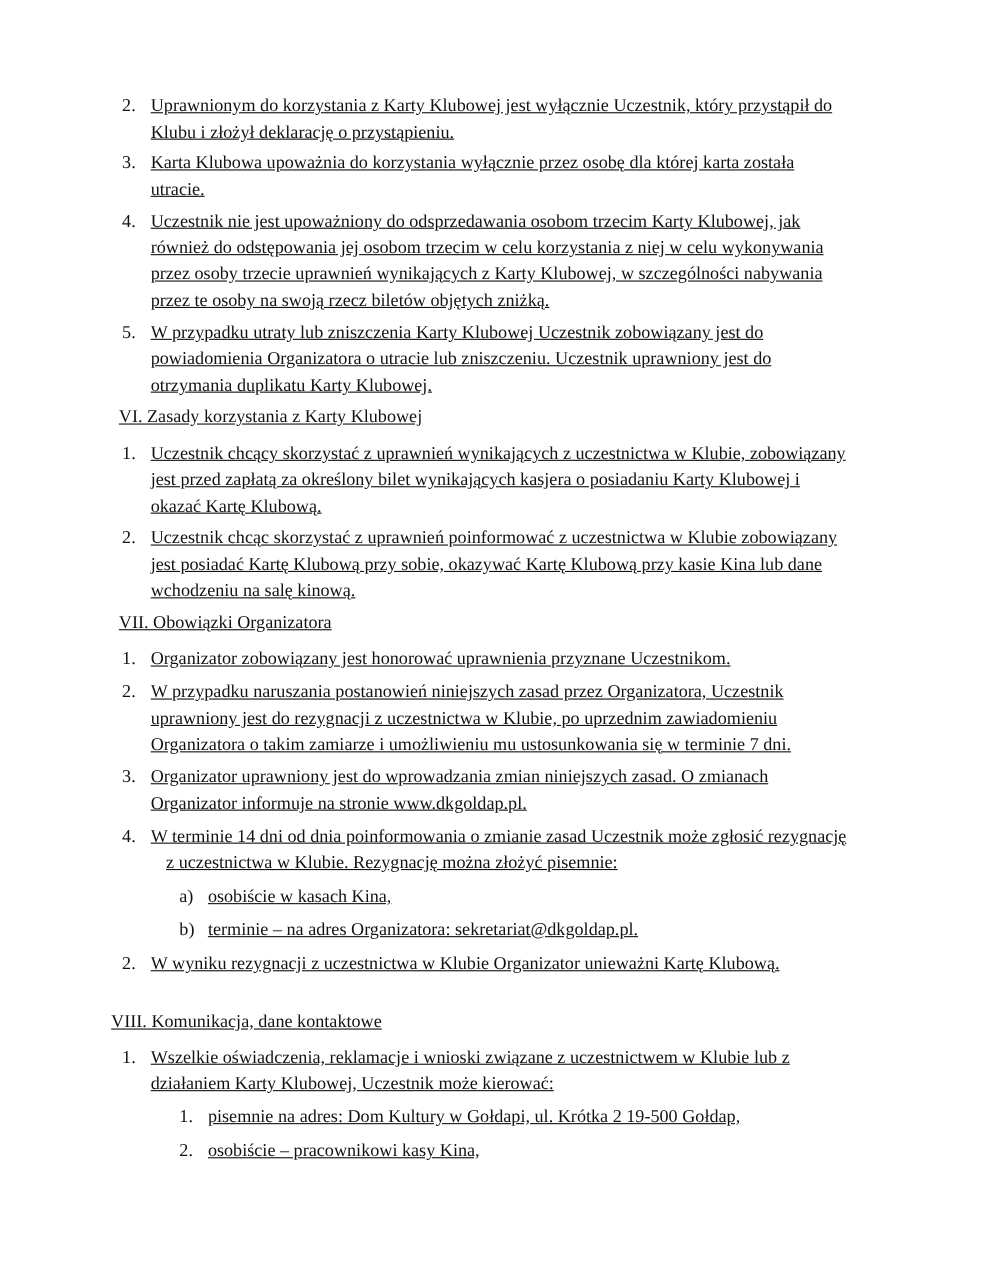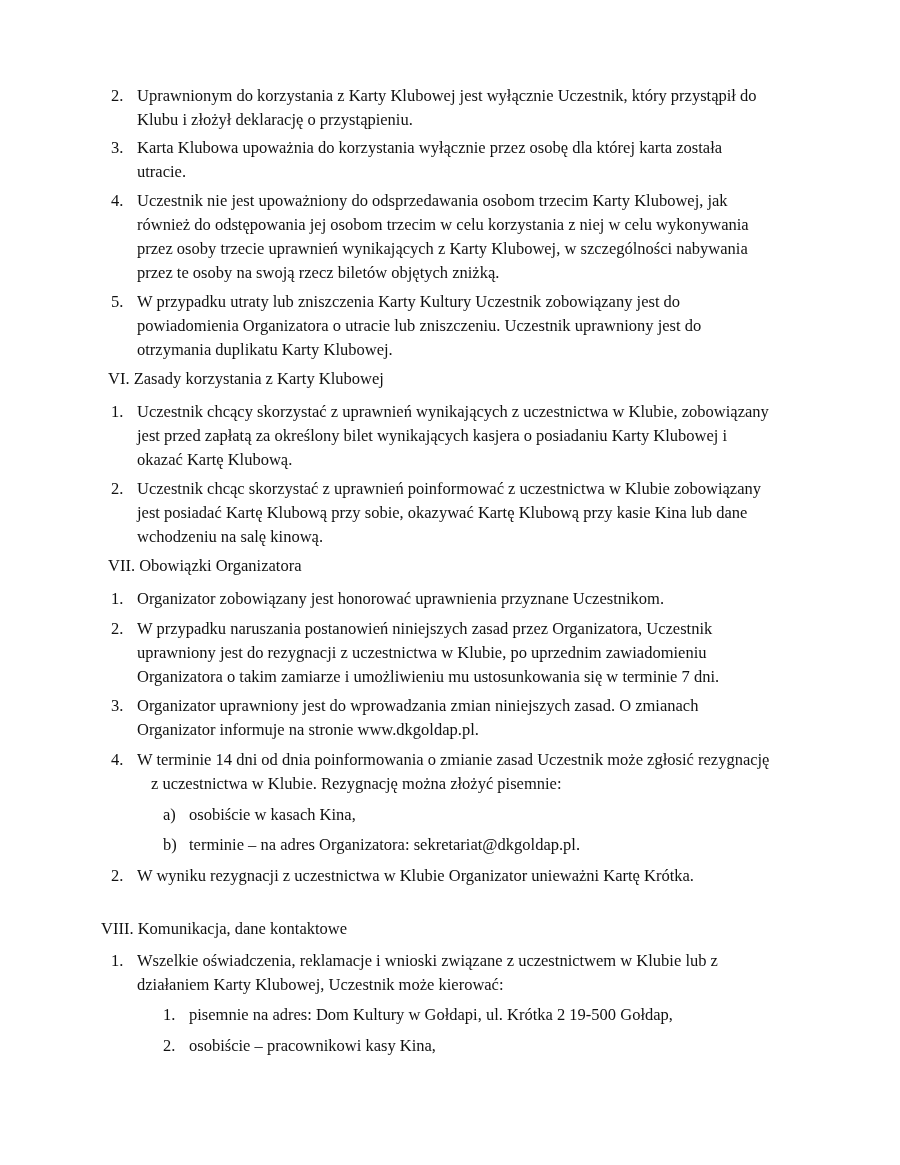--- a/index.html
+++ b/index.html
@@ -2,21 +2,21 @@
 <html><head>
   <meta charset="utf-8">
   <style>
     html, body { margin: 0; padding: 0; background: #ffffff; }
     body {
       width: 900px; height: 1165px; position: relative; overflow: hidden;
       font-family: "Liberation Serif", "DejaVu Serif", serif;
       color: #111111; font-size: 16.5px;
     }
     .page { position: absolute; left: 0; top: 0; width: 900px; height: 1165px; }
-    .line { position: absolute; white-space: nowrap; line-height: 20px; }
+    .line { position: absolute; white-space: nowrap; line-height: 20px; text-decoration: underline; }
     .num { position: absolute; white-space: nowrap; line-height: 20px; }
   </style>
 </head>
 <body>
 
 <div class="page">
 
   <div>
     <div>
       <span class="num" style="left:111px;top:86px">2.</span>
@@ -30,21 +30,21 @@
     </div>
     <div>
       <span class="num" style="left:111px;top:191px">4.</span>
       <span class="line" style="left:137px;top:191px">Uczestnik nie jest upoważniony do odsprzedawania osobom trzecim Karty Klubowej, jak</span>
       <span class="line" style="left:137px;top:215px">również do odstępowania jej osobom trzecim w celu korzystania z niej w celu wykonywania</span>
       <span class="line" style="left:137px;top:239px">przez osoby trzecie uprawnień wynikających z Karty Klubowej, w szczególności nabywania</span>
       <span class="line" style="left:137px;top:263px">przez te osoby na swoją rzecz biletów objętych zniżką.</span>
     </div>
     <div>
       <span class="num" style="left:111px;top:292px">5.</span>
-      <span class="line" style="left:137px;top:292px">W przypadku utraty lub zniszczenia Karty Kultury Uczestnik zobowiązany jest do</span>
+      <span class="line" style="left:137px;top:292px">W przypadku utraty lub zniszczenia Karty Klubowej Uczestnik zobowiązany jest do</span>
       <span class="line" style="left:137px;top:316px">powiadomienia Organizatora o utracie lub zniszczeniu. Uczestnik uprawniony jest do</span>
       <span class="line" style="left:137px;top:340px">otrzymania duplikatu Karty Klubowej.</span>
     </div>
   </div>
 
   <div>
     <span class="line" style="left:108px;top:369px">VI. Zasady korzystania z Karty Klubowej</span>
     <div>
       <span class="num" style="left:111px;top:402px">1.</span>
       <span class="line" style="left:137px;top:402px">Uczestnik chcący skorzystać z uprawnień wynikających z uczestnictwa w Klubie, zobowiązany</span>
@@ -82,21 +82,21 @@
       <span class="line" style="left:151px;top:774px">z uczestnictwa w Klubie. Rezygnację można złożyć pisemnie:</span>
       <div>
         <span class="num" style="left:163px;top:805px">a)</span>
         <span class="line" style="left:189px;top:805px">osobiście w kasach Kina,</span>
         <span class="num" style="left:163px;top:835px">b)</span>
         <span class="line" style="left:189px;top:835px">terminie – na adres Organizatora: sekretariat@dkgoldap.pl.</span>
       </div>
     </div>
     <div>
       <span class="num" style="left:111px;top:866px">2.</span>
-      <span class="line" style="left:137px;top:866px">W wyniku rezygnacji z uczestnictwa w Klubie Organizator unieważni Kartę Krótka.</span>
+      <span class="line" style="left:137px;top:866px">W wyniku rezygnacji z uczestnictwa w Klubie Organizator unieważni Kartę Klubową.</span>
     </div>
   </div>
 
   <div>
     <span class="line" style="left:101px;top:919px">VIII. Komunikacja, dane kontaktowe</span>
     <div>
       <span class="num" style="left:111px;top:951px">1.</span>
       <span class="line" style="left:137px;top:951px">Wszelkie oświadczenia, reklamacje i wnioski związane z uczestnictwem w Klubie lub z</span>
       <span class="line" style="left:137px;top:975px">działaniem Karty Klubowej, Uczestnik może kierować:</span>
       <div>

